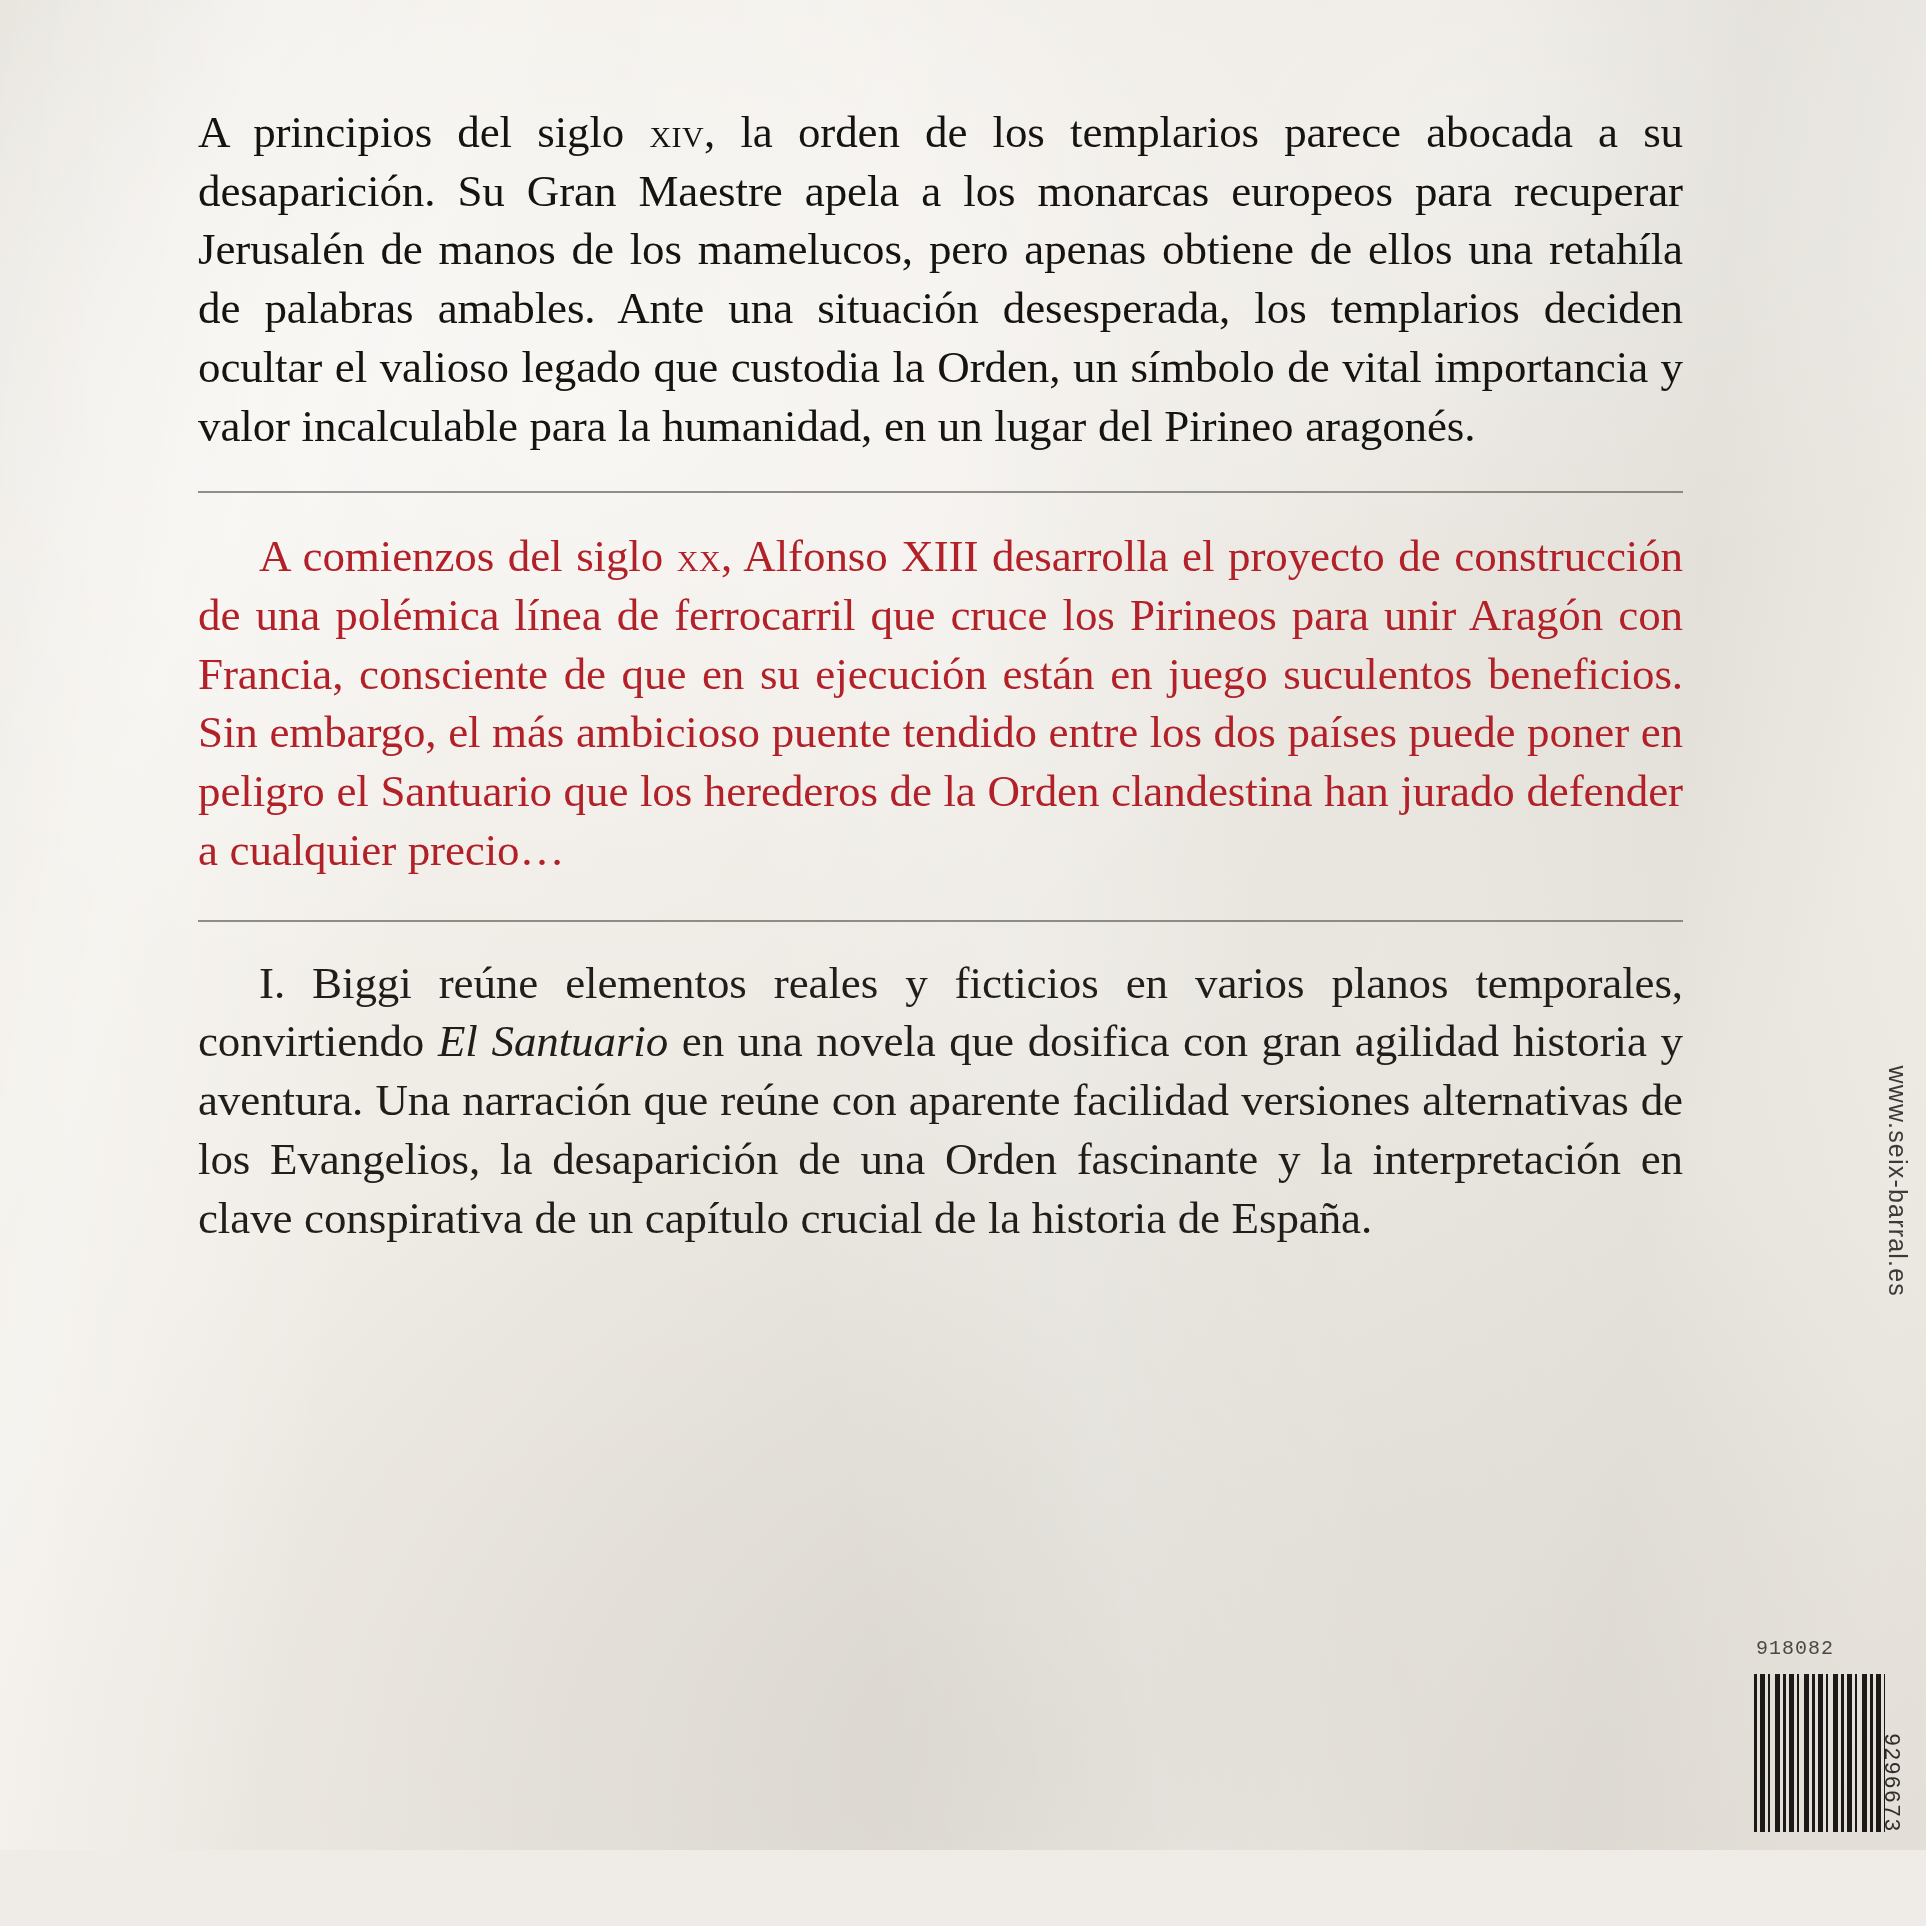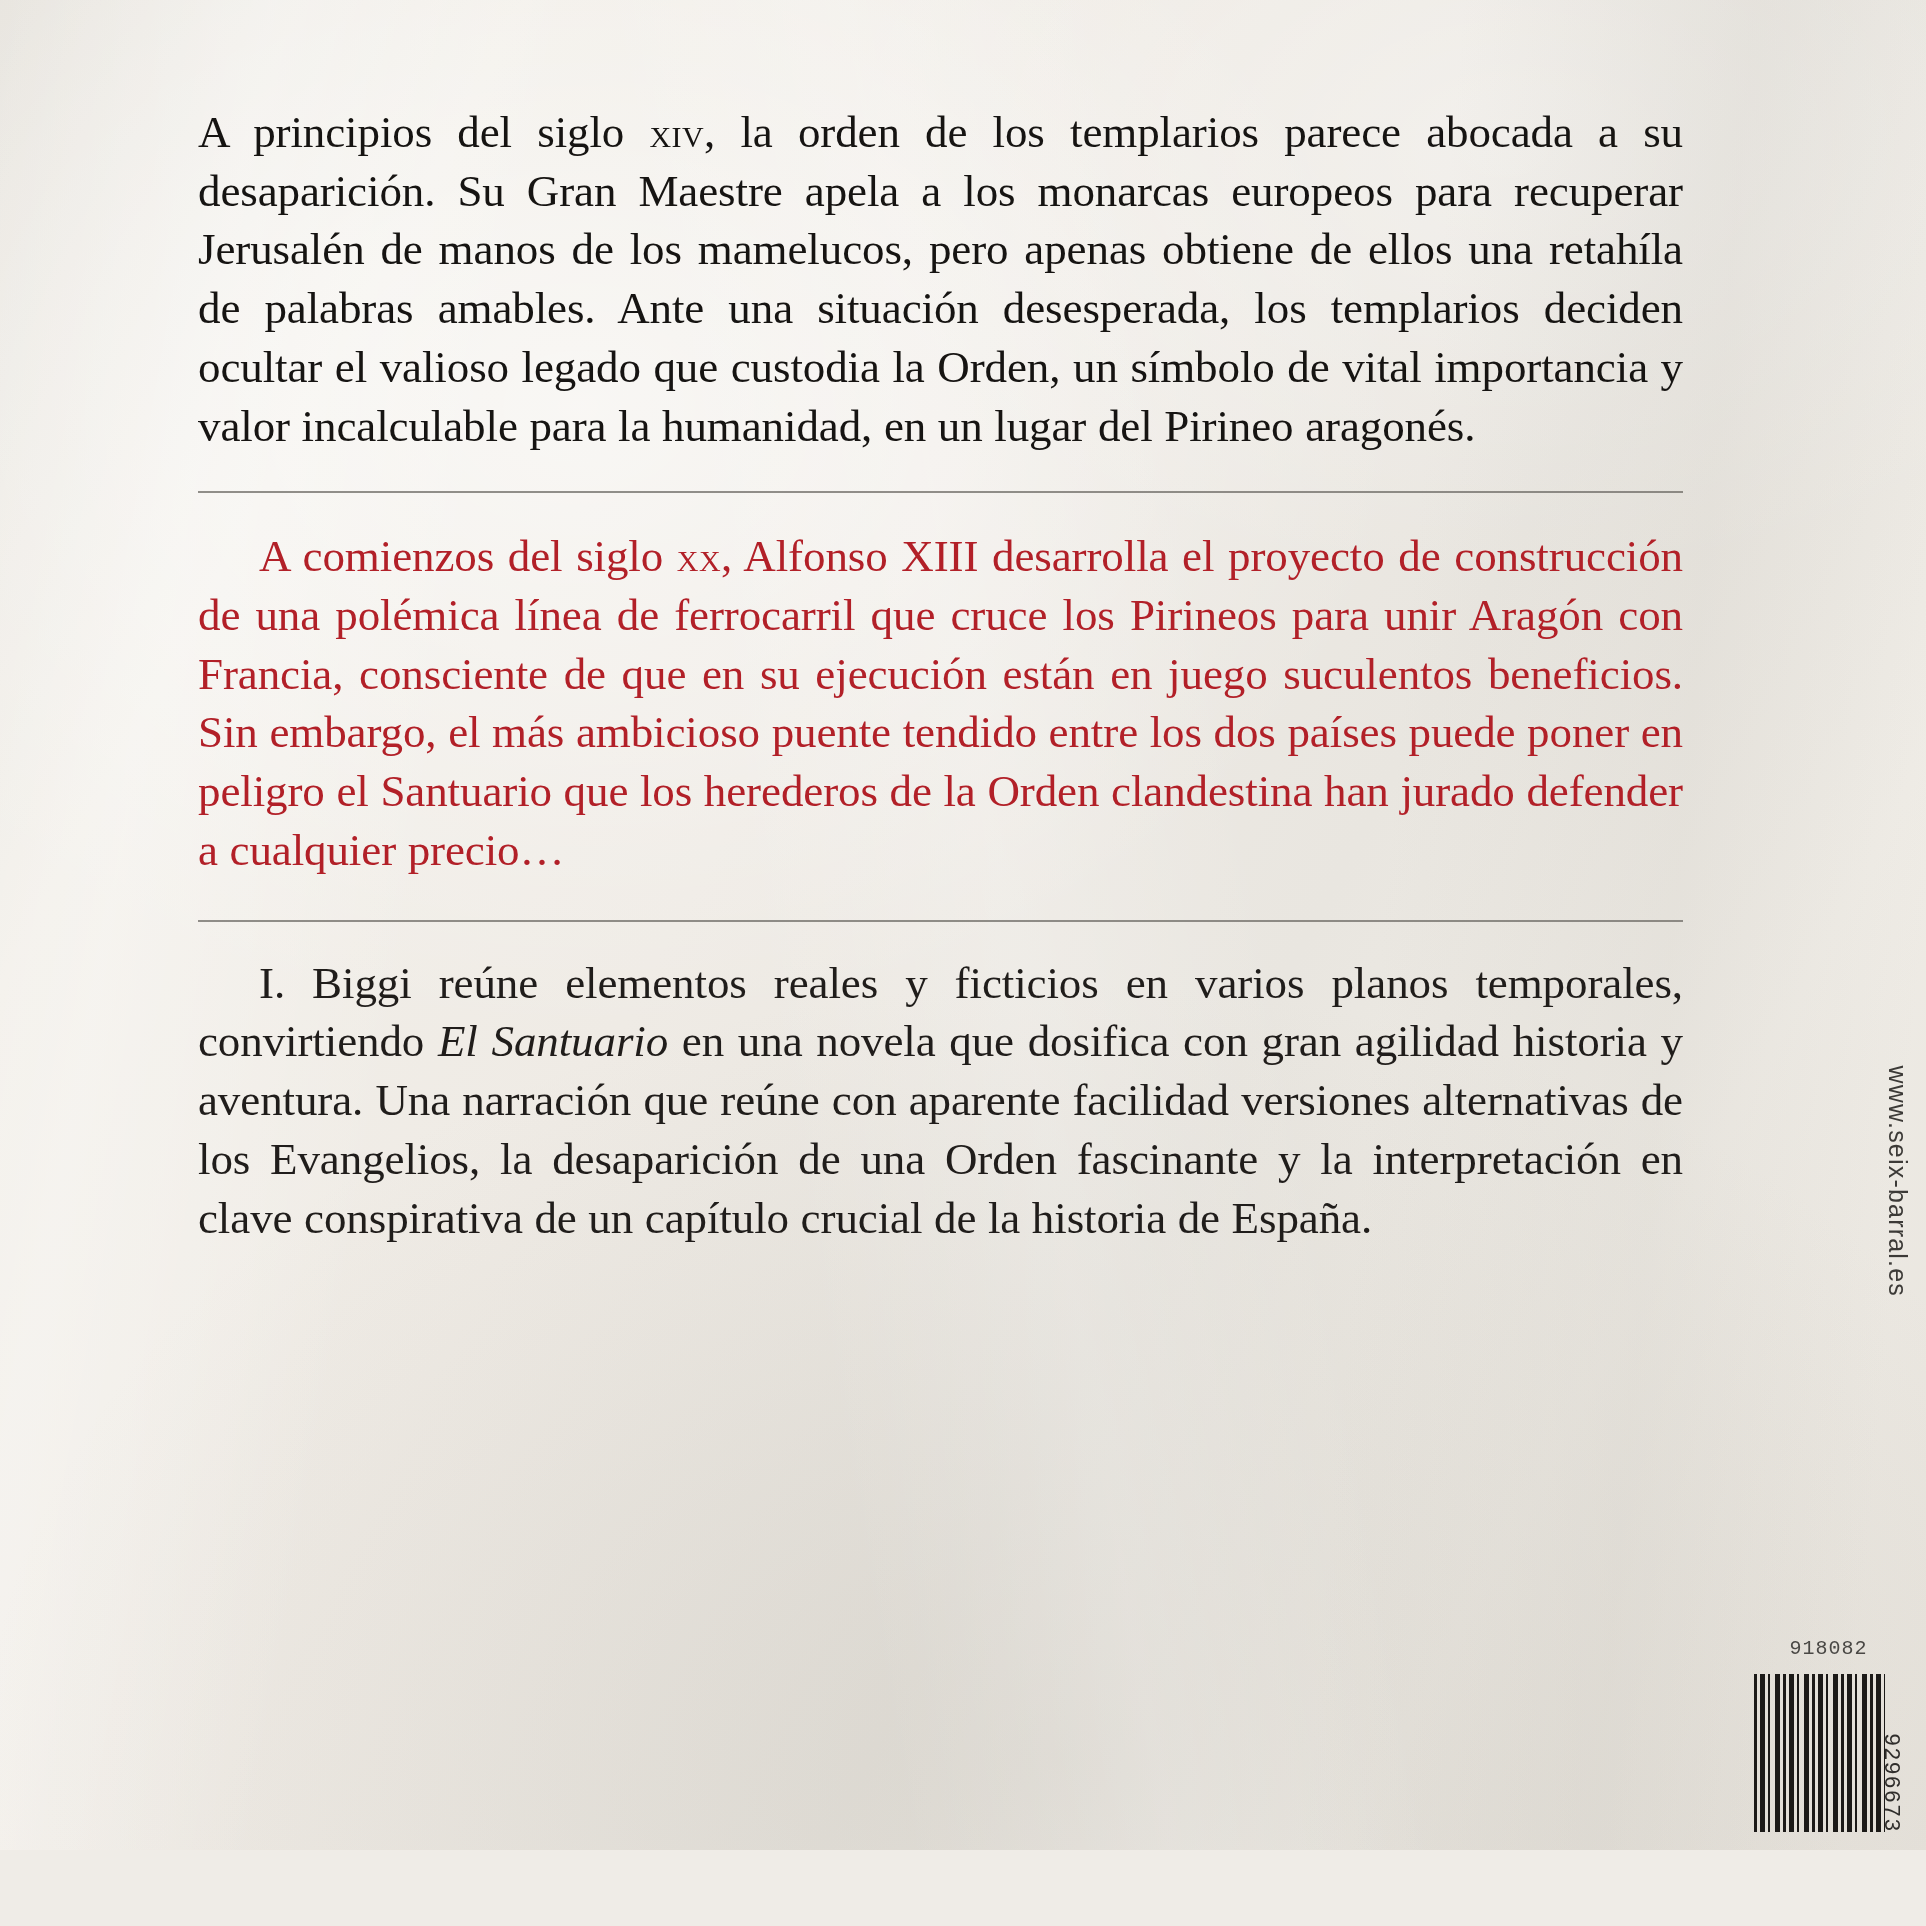--- a/index.html
+++ b/index.html
@@ -100,21 +100,21 @@
     color: #3c3a37;
     white-space: nowrap;
   }
 
   
   .barcode-block {
     position: absolute;
     right: 26px;
     bottom: 18px;
     width: 149px;
-    text-align: center;
+    text-align: left;
   }
   .barcode-number-top {
     font-family: "Liberation Mono", monospace;
     font-size: 20px;
     color: #4a4845;
     letter-spacing: 1px;
     margin-bottom: 14px;
     margin-left: 4px;
   }
   .barcode {

